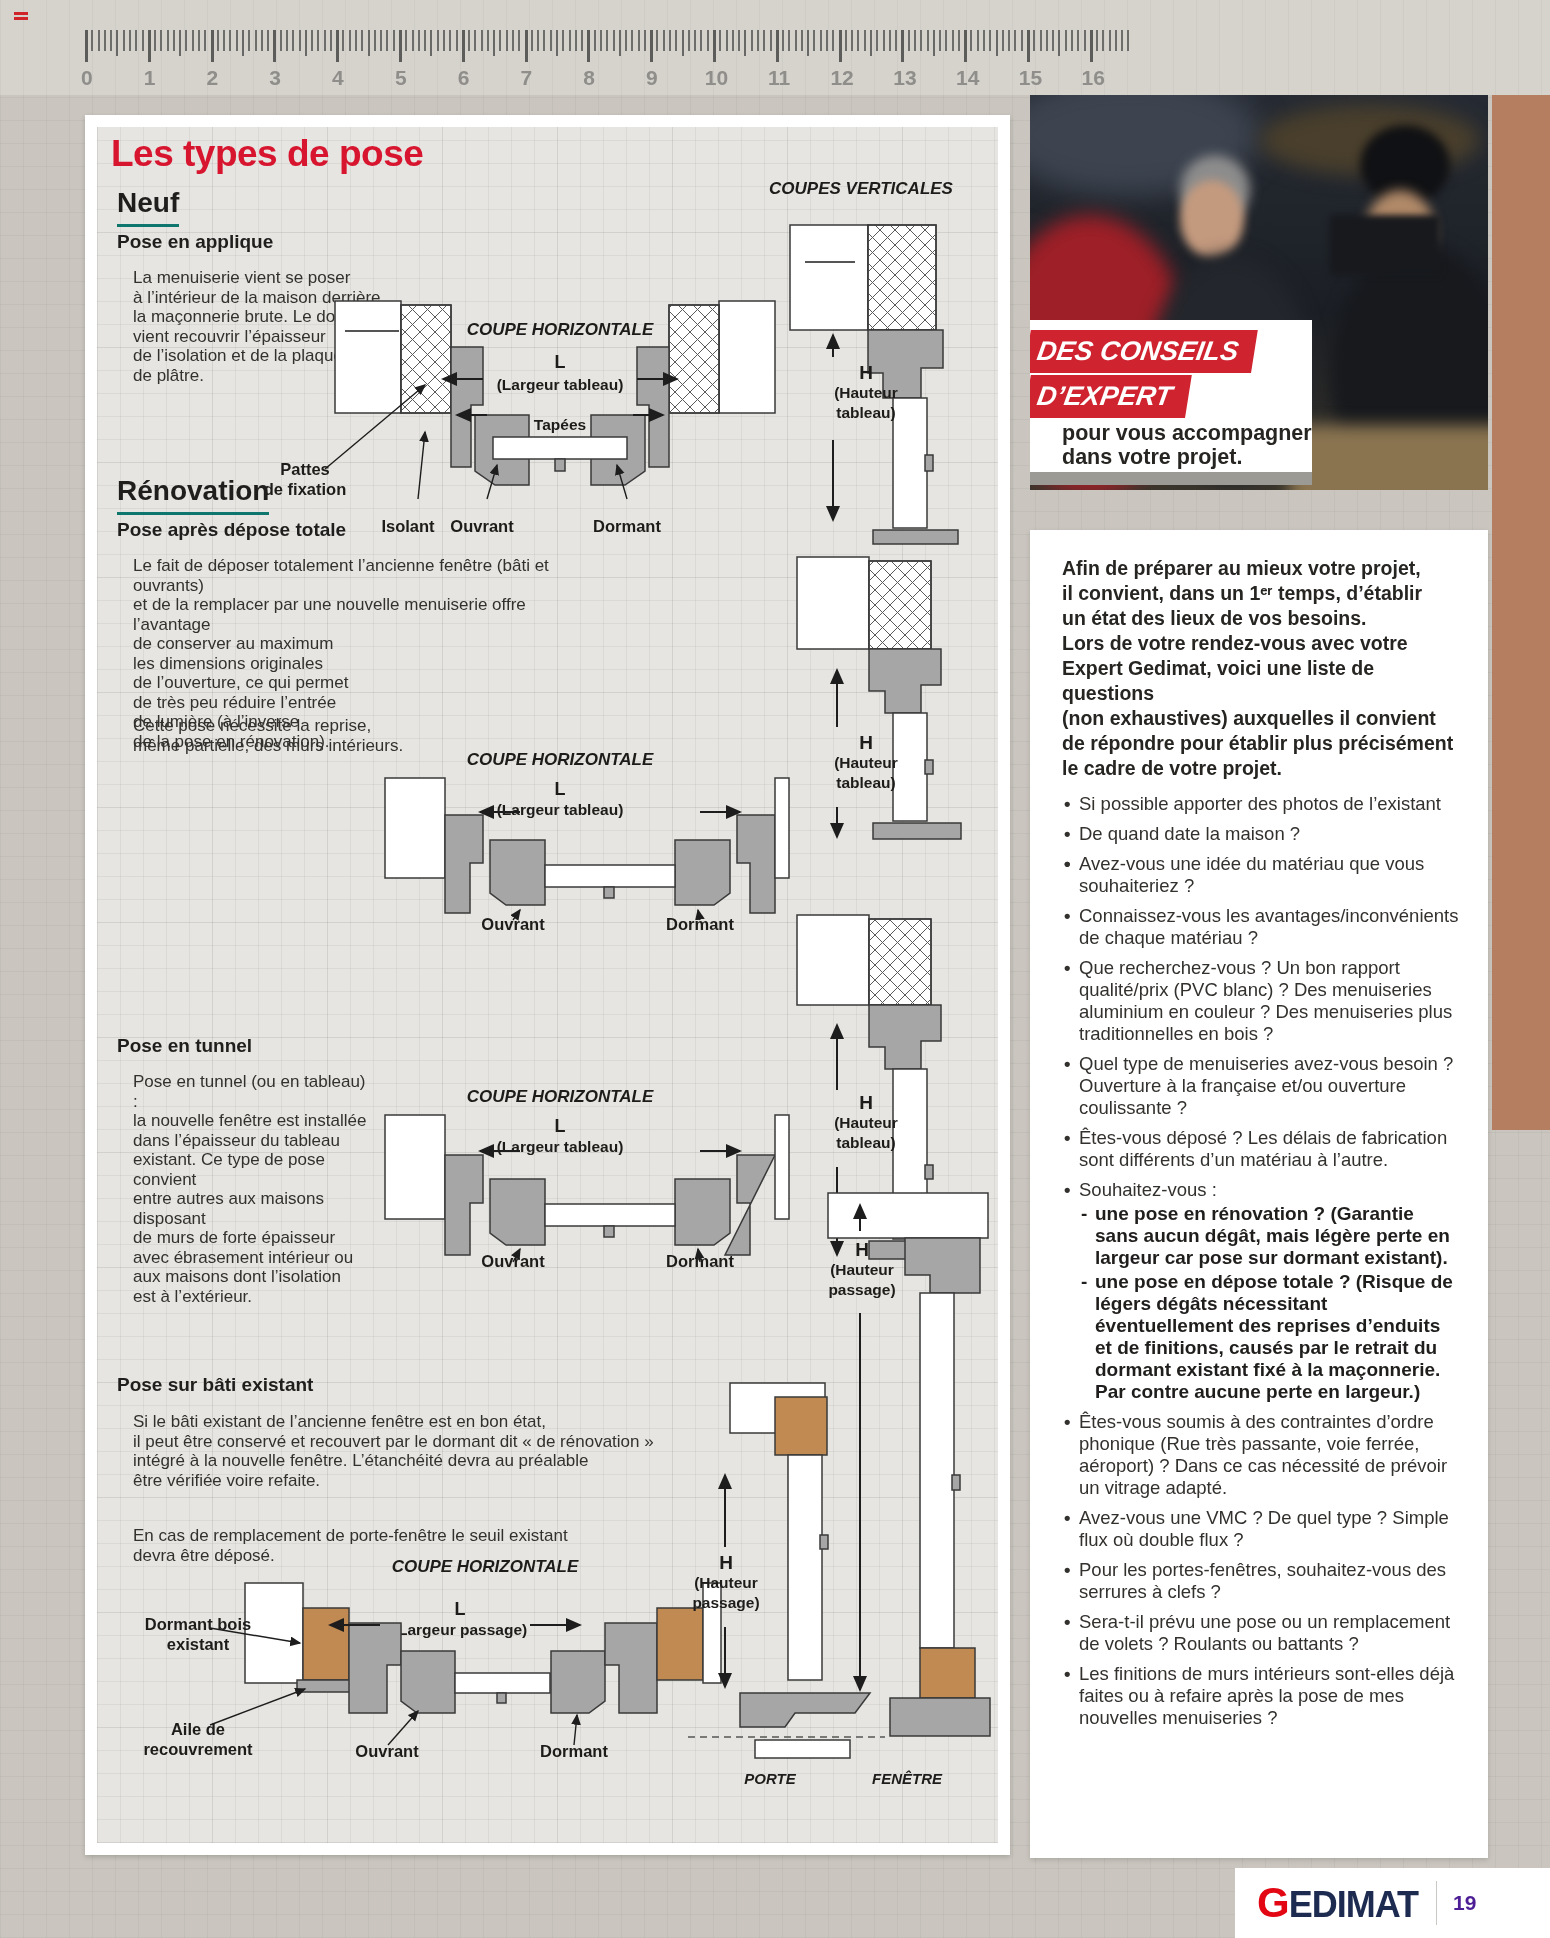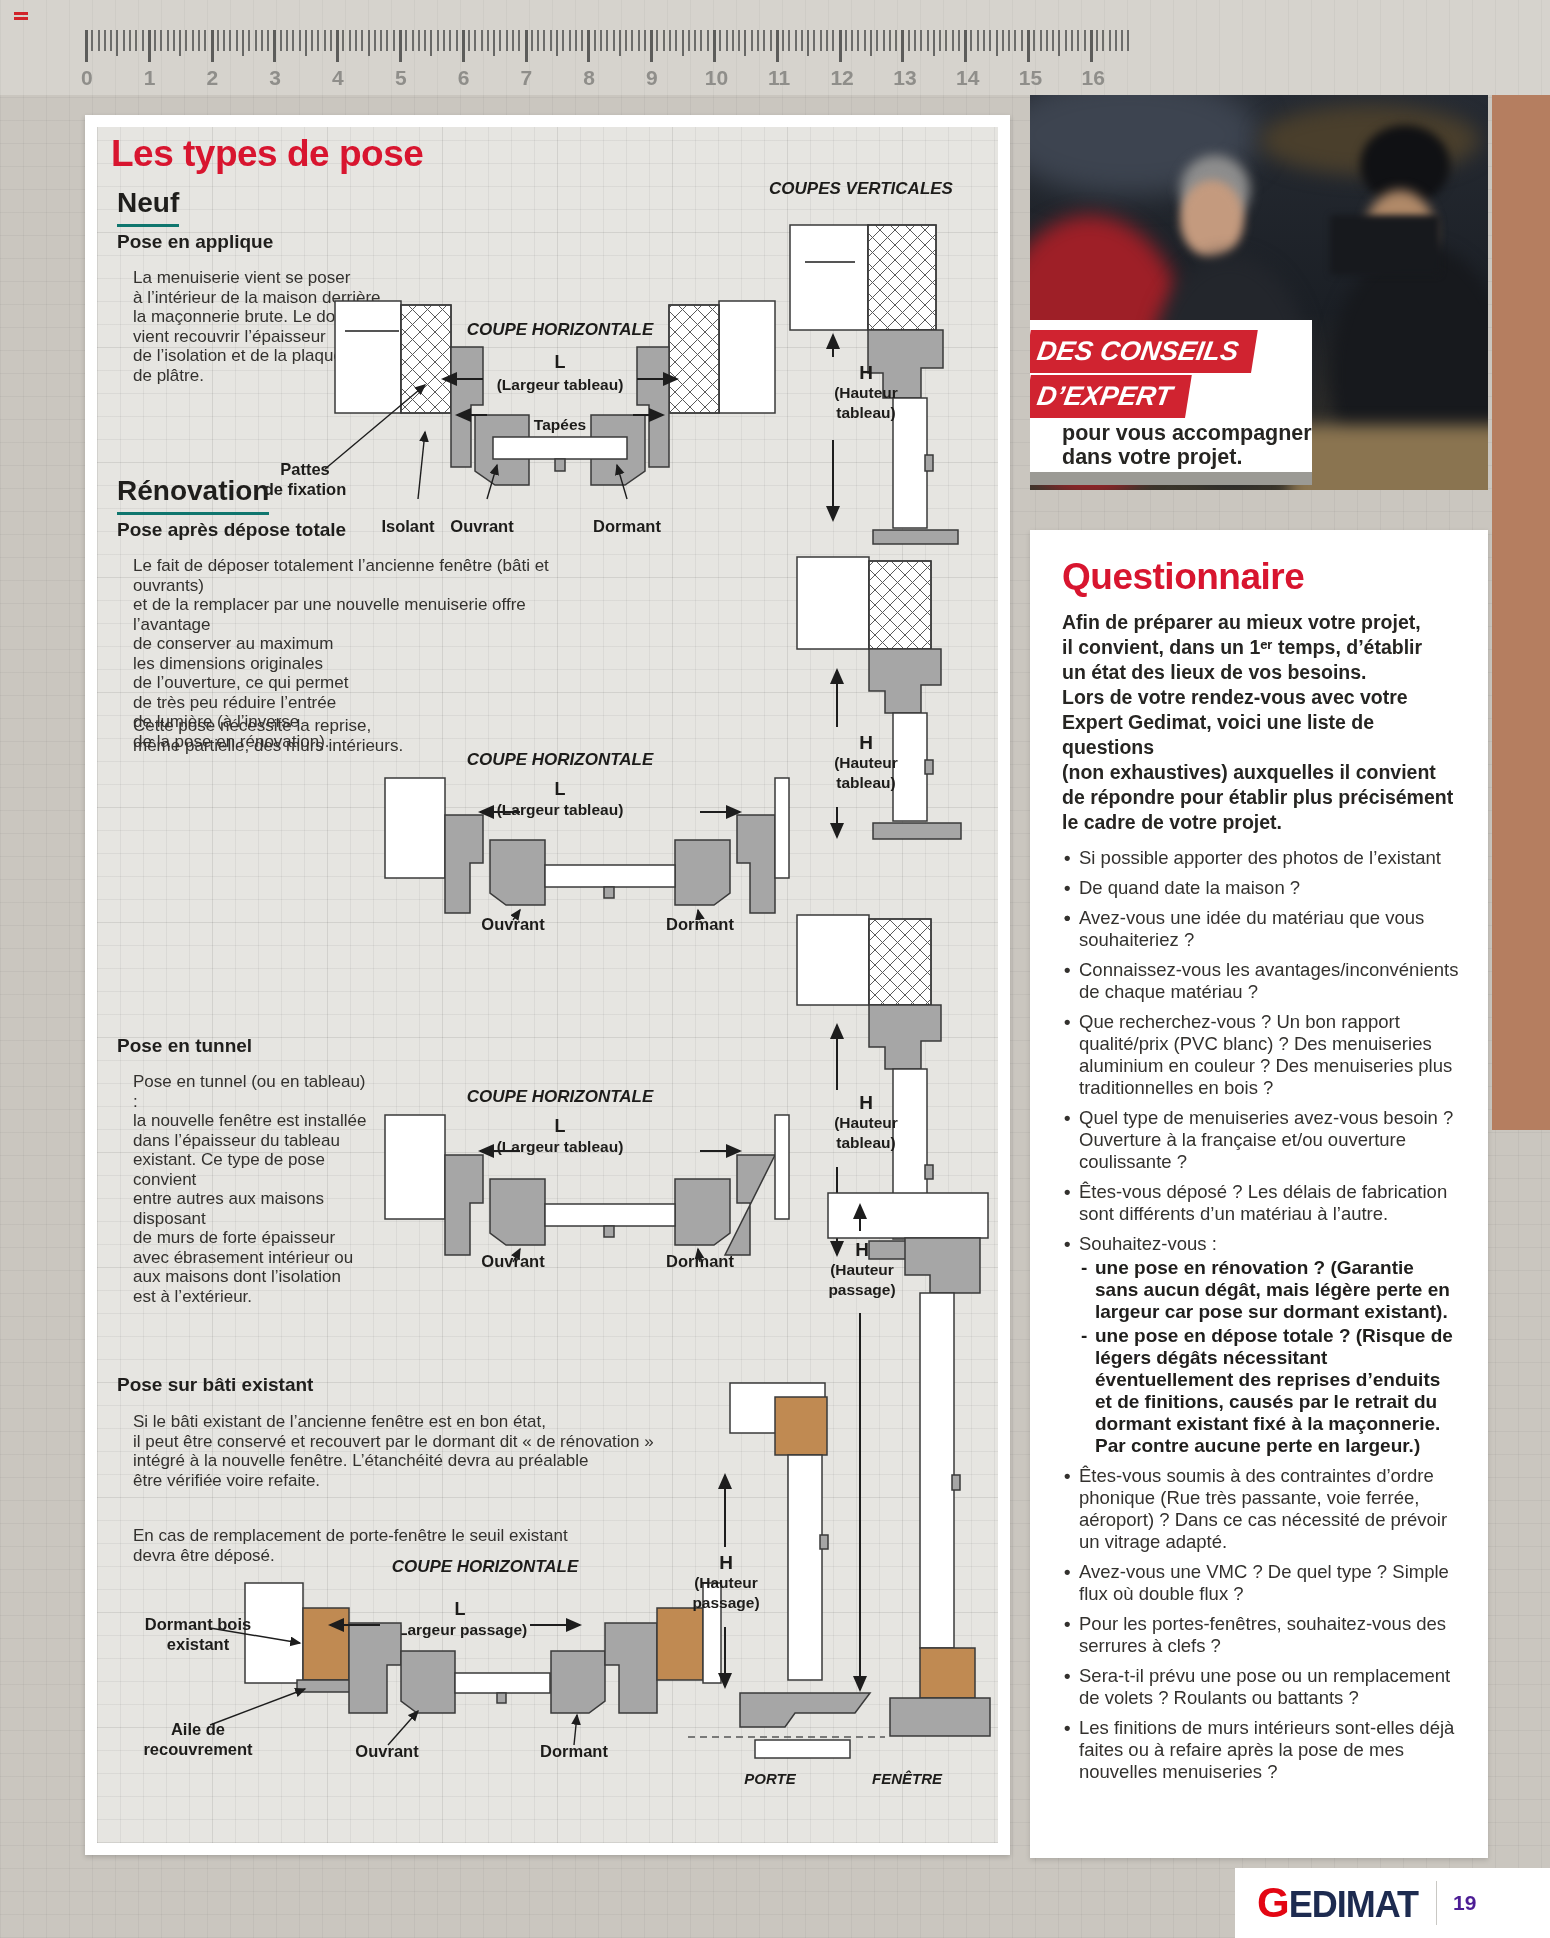--- a/index.html
+++ b/index.html
@@ -472,21 +472,20 @@
 
     <div class="banner-box"></div>
     <div class="rb rb1">DES CONSEILS</div>
     <div class="rb rb2">D’EXPERT</div>
     <p class="tagline pre">pour vous accompagner
 dans votre projet.</p>
     <div class="banner-shadow"></div>
   </div>
 
   <section class="quest">
-    <h2>Questionnaire</h2>
     <p class="intro pre">Afin de préparer au mieux votre projet,
 il convient, dans un 1ᵉʳ temps, d’établir
 un état des lieux de vos besoins.
 Lors de votre rendez-vous avec votre
 Expert Gedimat, voici une liste de questions
 (non exhaustives) auxquelles il convient
 de répondre pour établir plus précisément
 le cadre de votre projet.</p>
     <ul class="qlist">
         <li><span class="bul">•</span><span class="it">Si possible apporter des photos de l’existant</span></li>

